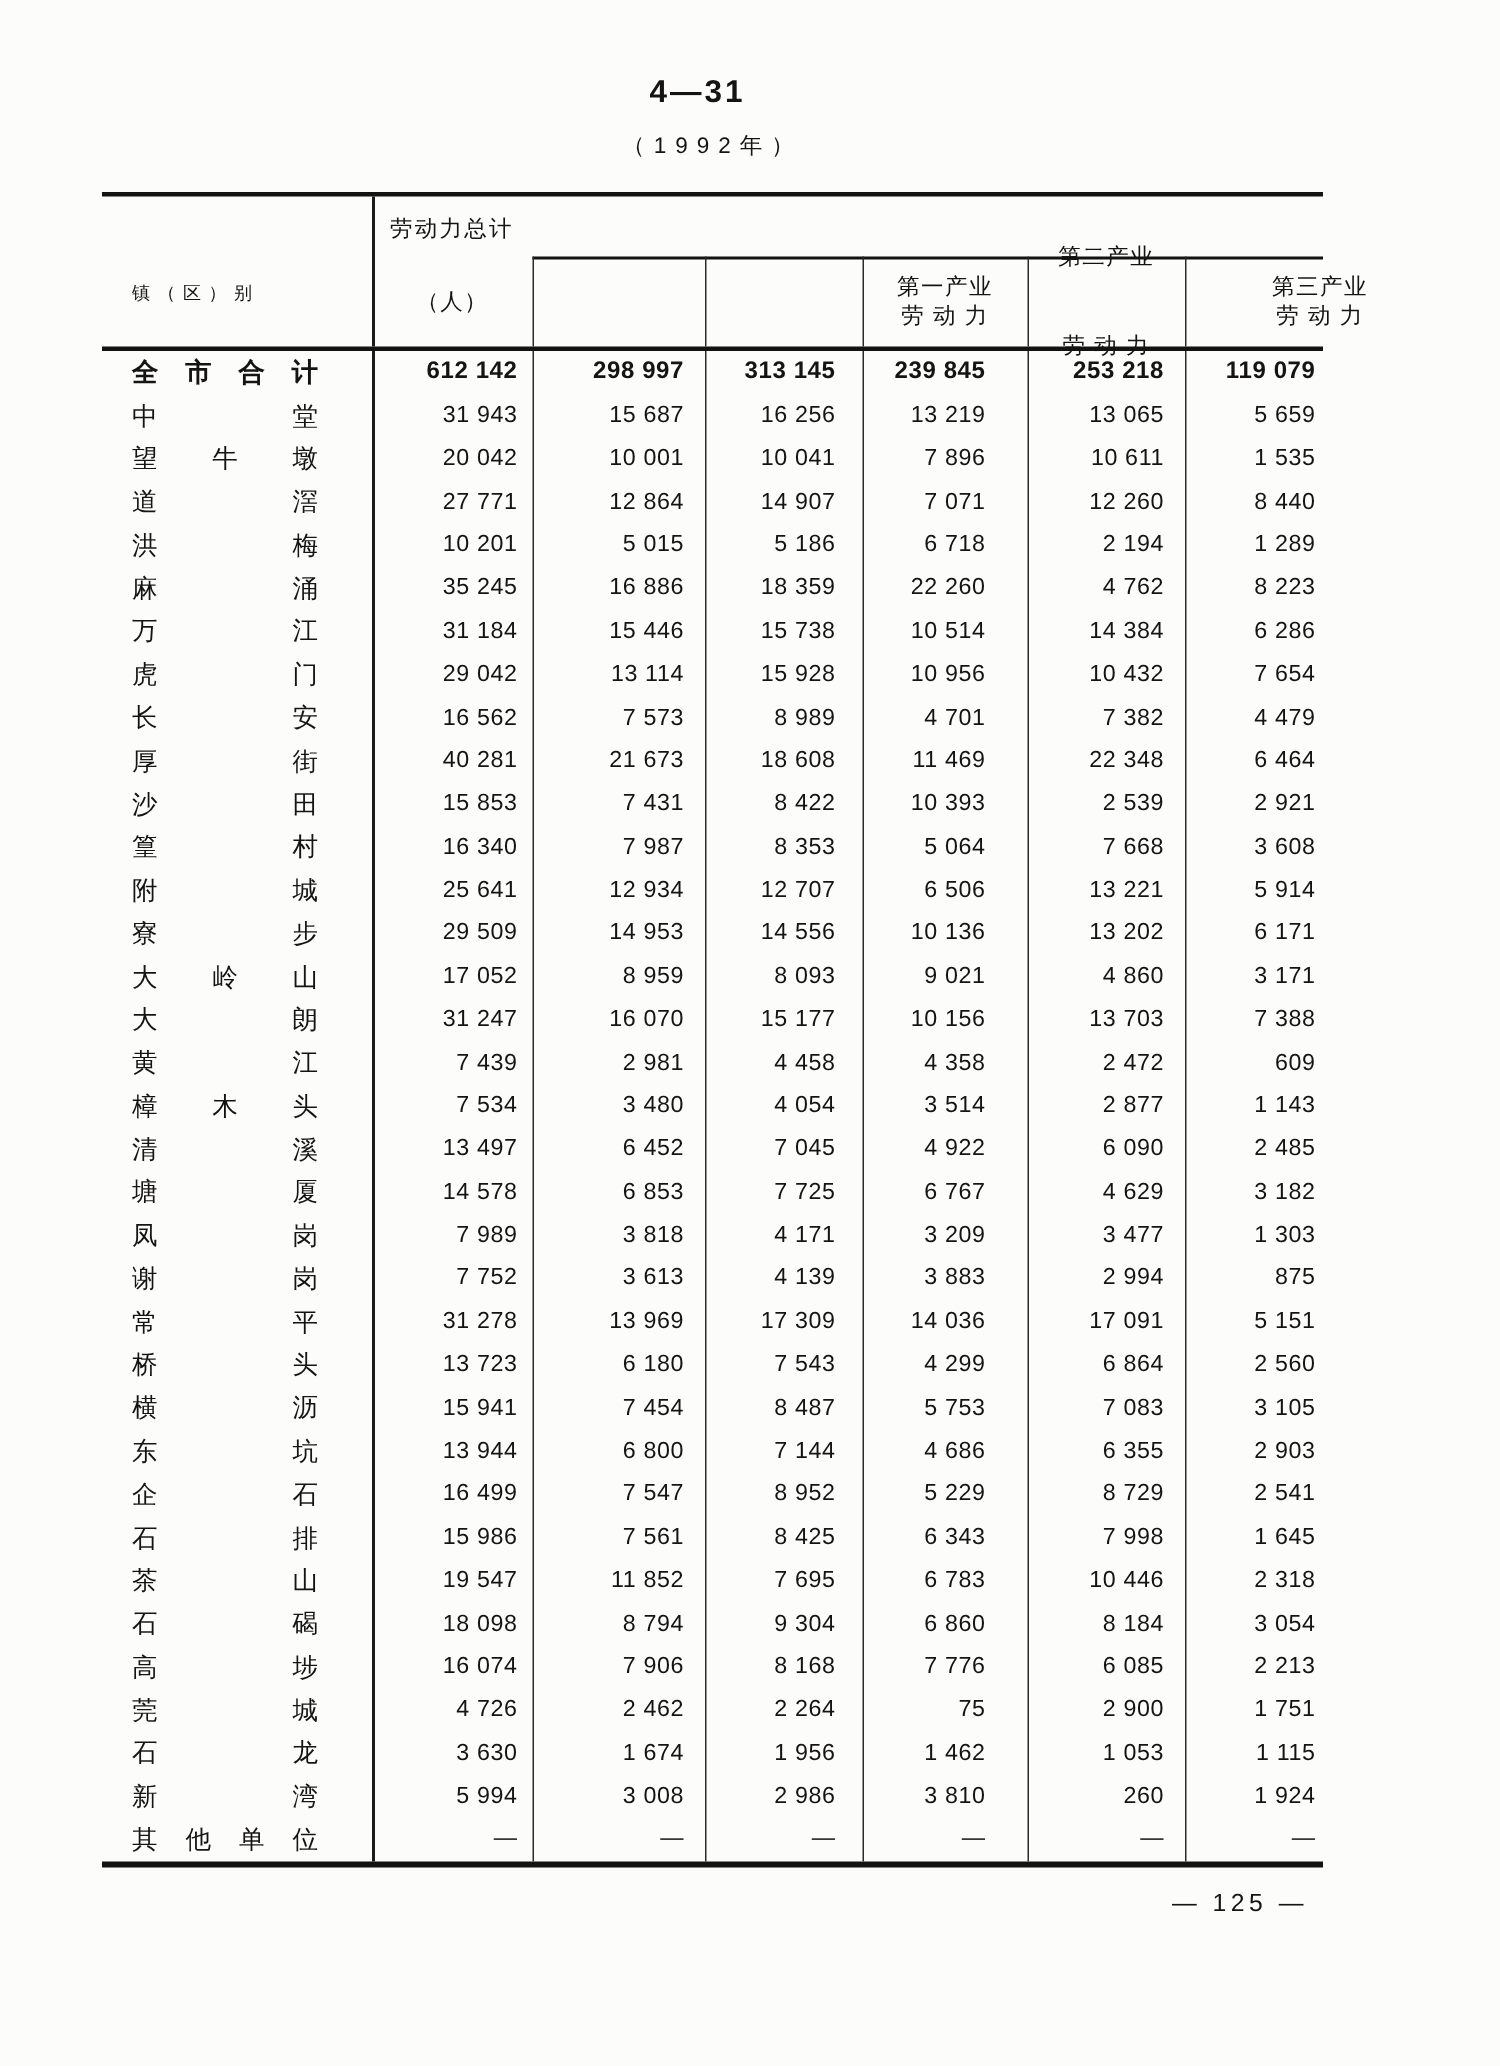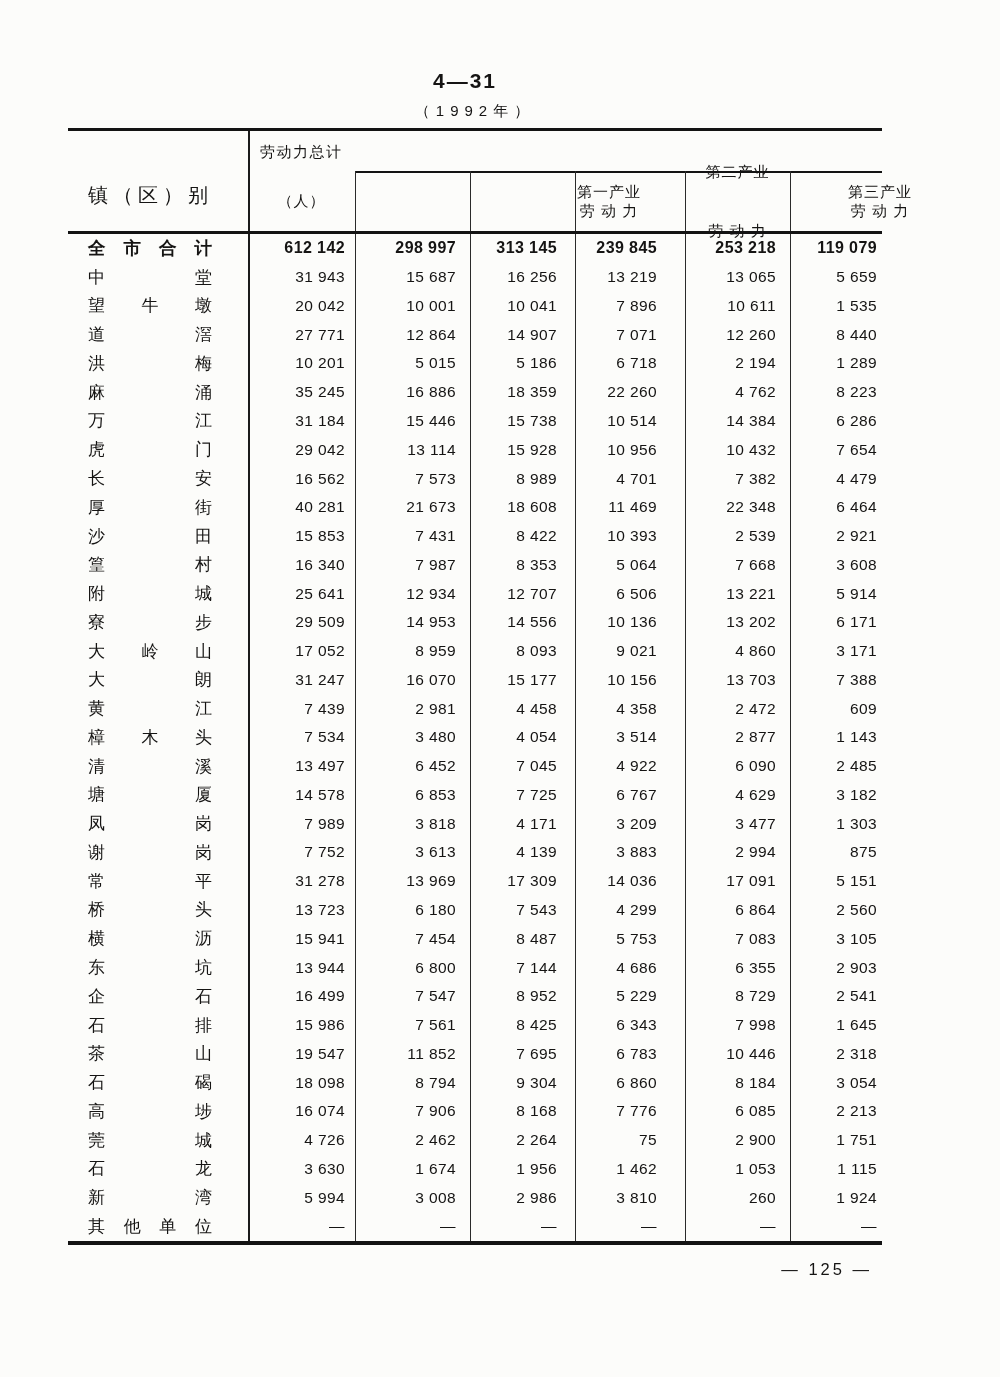--- a/index.html
+++ b/index.html
@@ -10,64 +10,64 @@
     font-family:"Liberation Sans", sans-serif;
     color:#151413;
     overflow:hidden;
     margin:0 auto;
   }
   
   .title-row{
     position:absolute;top:50px;left:0;width:930px;
     display:flex;justify-content:center;align-items:baseline;gap:16px;
   }
-  .table-number{font-size:21px;font-weight:700;letter-spacing:2px;margin-top:19px;}
+  .table-number{font-size:21px;font-weight:700;letter-spacing:2px;}
   .page-title{font-size:31px;font-weight:700;letter-spacing:1px;}
   .subtitle{
-    position:absolute;top:102px;left:0;width:950px;
+    position:absolute;top:88px;left:0;width:950px;
     text-align:center;font-size:15px;letter-spacing:6px;font-weight:500;
   }
   
   .table{position:absolute;left:68px;top:128px;width:814px;}
   .thead{
     position:relative;height:100px;
     border-top:3px solid #131313;
     border-bottom:3px solid #131313;
     box-sizing:content-box;
     font-weight:500;
   }
   .tbody{
     position:relative;height:1007px;
     border-bottom:4px solid #131313;
   }
   
   .h-rowlabel{
     position:absolute;left:0;top:0;width:180px;height:128px;
     display:flex;align-items:center;
     padding-left:20px;box-sizing:border-box;
-    font-size:20px;letter-spacing:5px;
+    font-size:12px;letter-spacing:5px;
   }
   .h-group{
     position:absolute;left:192px;top:12px;
     font-size:15px;letter-spacing:1.5px;
   }
   .h-rule{position:absolute;left:287px;right:0;top:40px;border-top:2px solid #131313;}
   .h-unit{
     position:absolute;left:180px;top:40px;width:107px;height:60px;
     display:flex;align-items:center;justify-content:center;
     font-size:15px;letter-spacing:1px;
   }
   .h-col{
     position:absolute;top:40px;height:60px;
     display:flex;flex-direction:column;align-items:center;justify-content:center;
     font-size:15px;line-height:19px;letter-spacing:1px;
   }
   .h-c0{left:287px;width:115px;}
   .h-c1{left:402px;width:105px;}
-  .h-c2{left:486px;width:110px;}
+  .h-c2{left:507px;width:110px;}
   .h-c3{left:617px;width:105px;gap:40px;}
   .h-c4{left:722px;width:92px;padding-left:44px;}
   
   .vline{position:absolute;width:1px;background:#2a2a2a;}
   .vline.heavy{width:2px;background:#1b1b1b;}
   .hv-1{left:180px;top:0;height:100px;}
   .hv-2{left:287px;top:40px;height:60px;}
   .hv-3{left:402px;top:40px;height:60px;}
   .hv-4{left:507px;top:40px;height:60px;}
   .hv-5{left:617px;top:40px;height:60px;}

